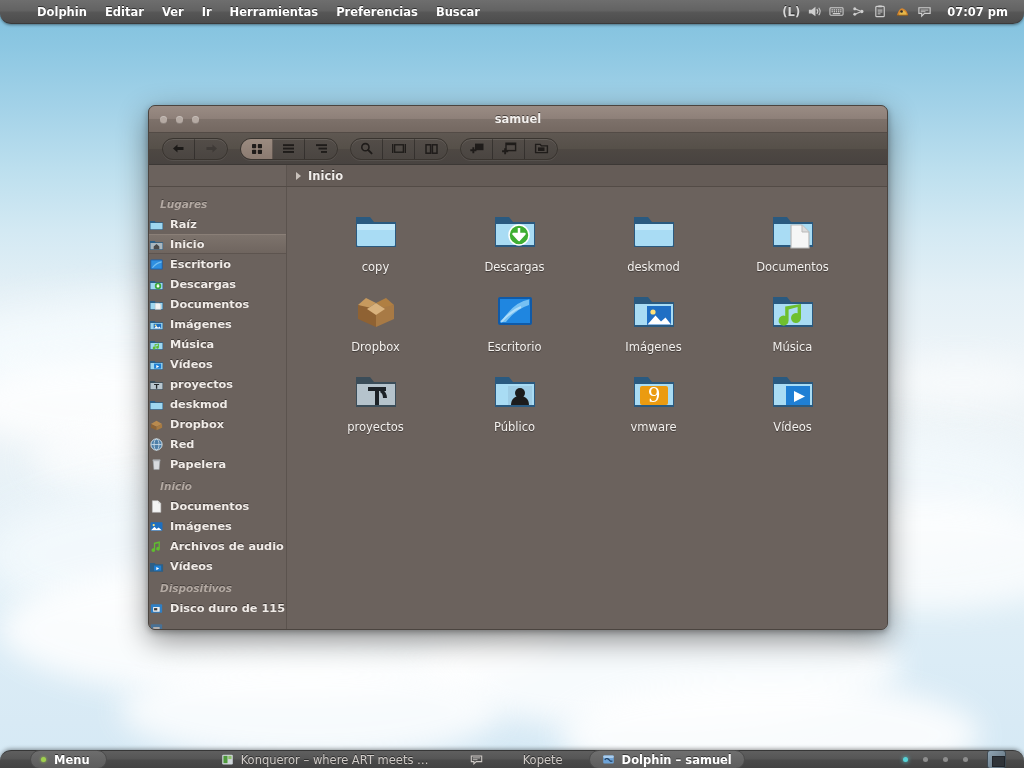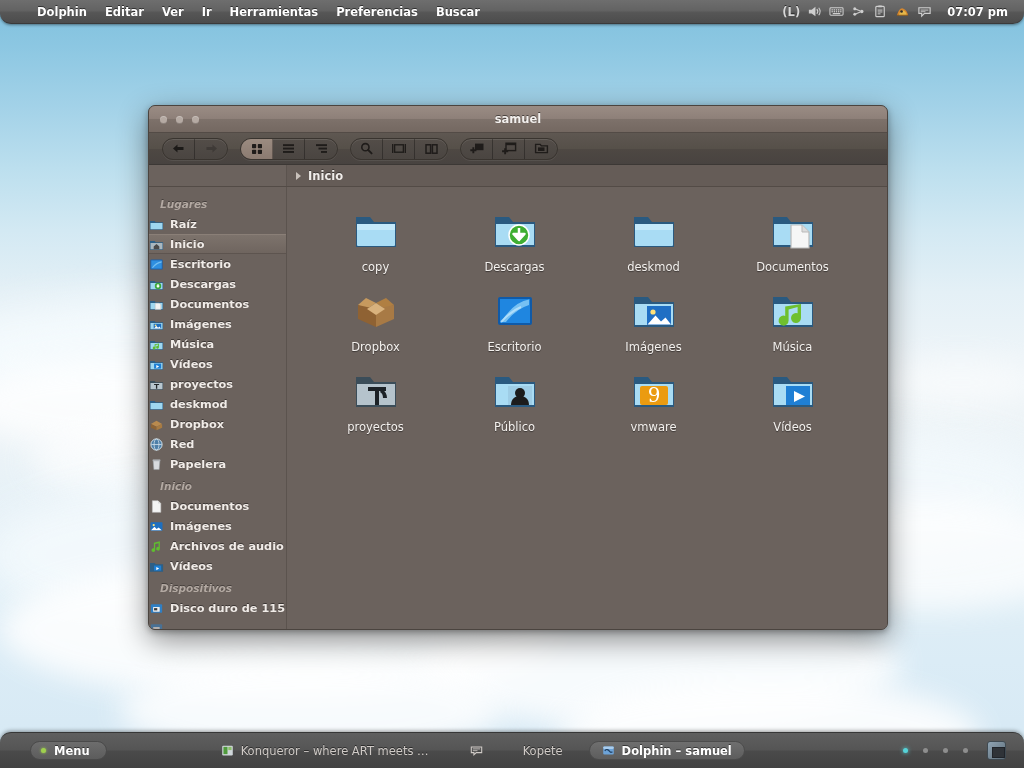--- a/index.html
+++ b/index.html
@@ -154,21 +154,21 @@
 
   
   #statusbar {
     height: 24px; background: linear-gradient(to bottom, #6e645e 0%, #645b55 100%);
     border-top: 1px solid #544c47;
     display: flex; align-items: center; padding: 0 6px;
   }
 
   
   #taskbar {
-    position: absolute; left: 0; bottom: 0; width: 1024px; height: 36px;
+    position: absolute; left: 0; bottom: 0; width: 1024px; height: 18px;
     background: linear-gradient(to bottom, #5f5f5f 0%, #555555 48%, #4a4a4a 52%, #424242 100%);
     border-top: 1px solid #373737; border-radius: 11px 11px 0 0;
     display: flex; align-items: center;
     box-shadow: 0 -1px 4px rgba(0,0,0,.4);
     z-index: 40;
   }
   #menubtn {
     display: flex; align-items: center; gap: 8px; height: 19px;
     margin-left: 30px; padding: 0 16px 0 10px; border-radius: 10px;
     background: linear-gradient(to bottom, #6d6d6d 0%, #5c5c5c 100%);

